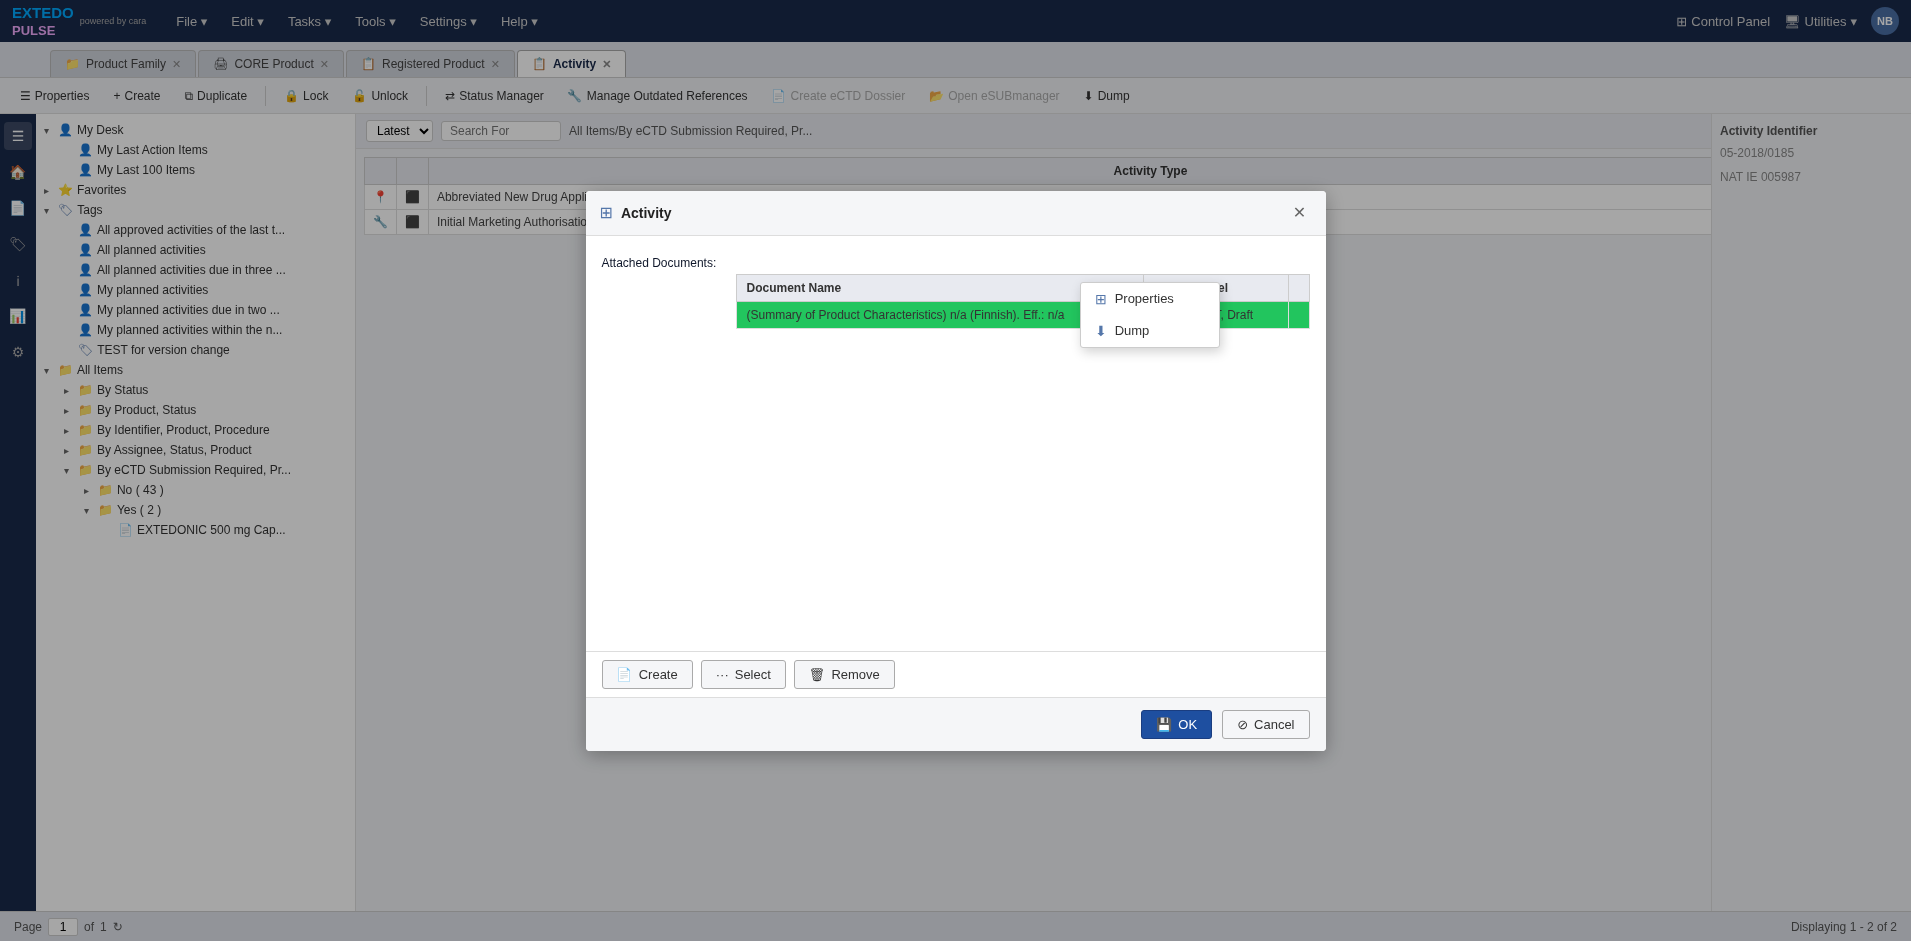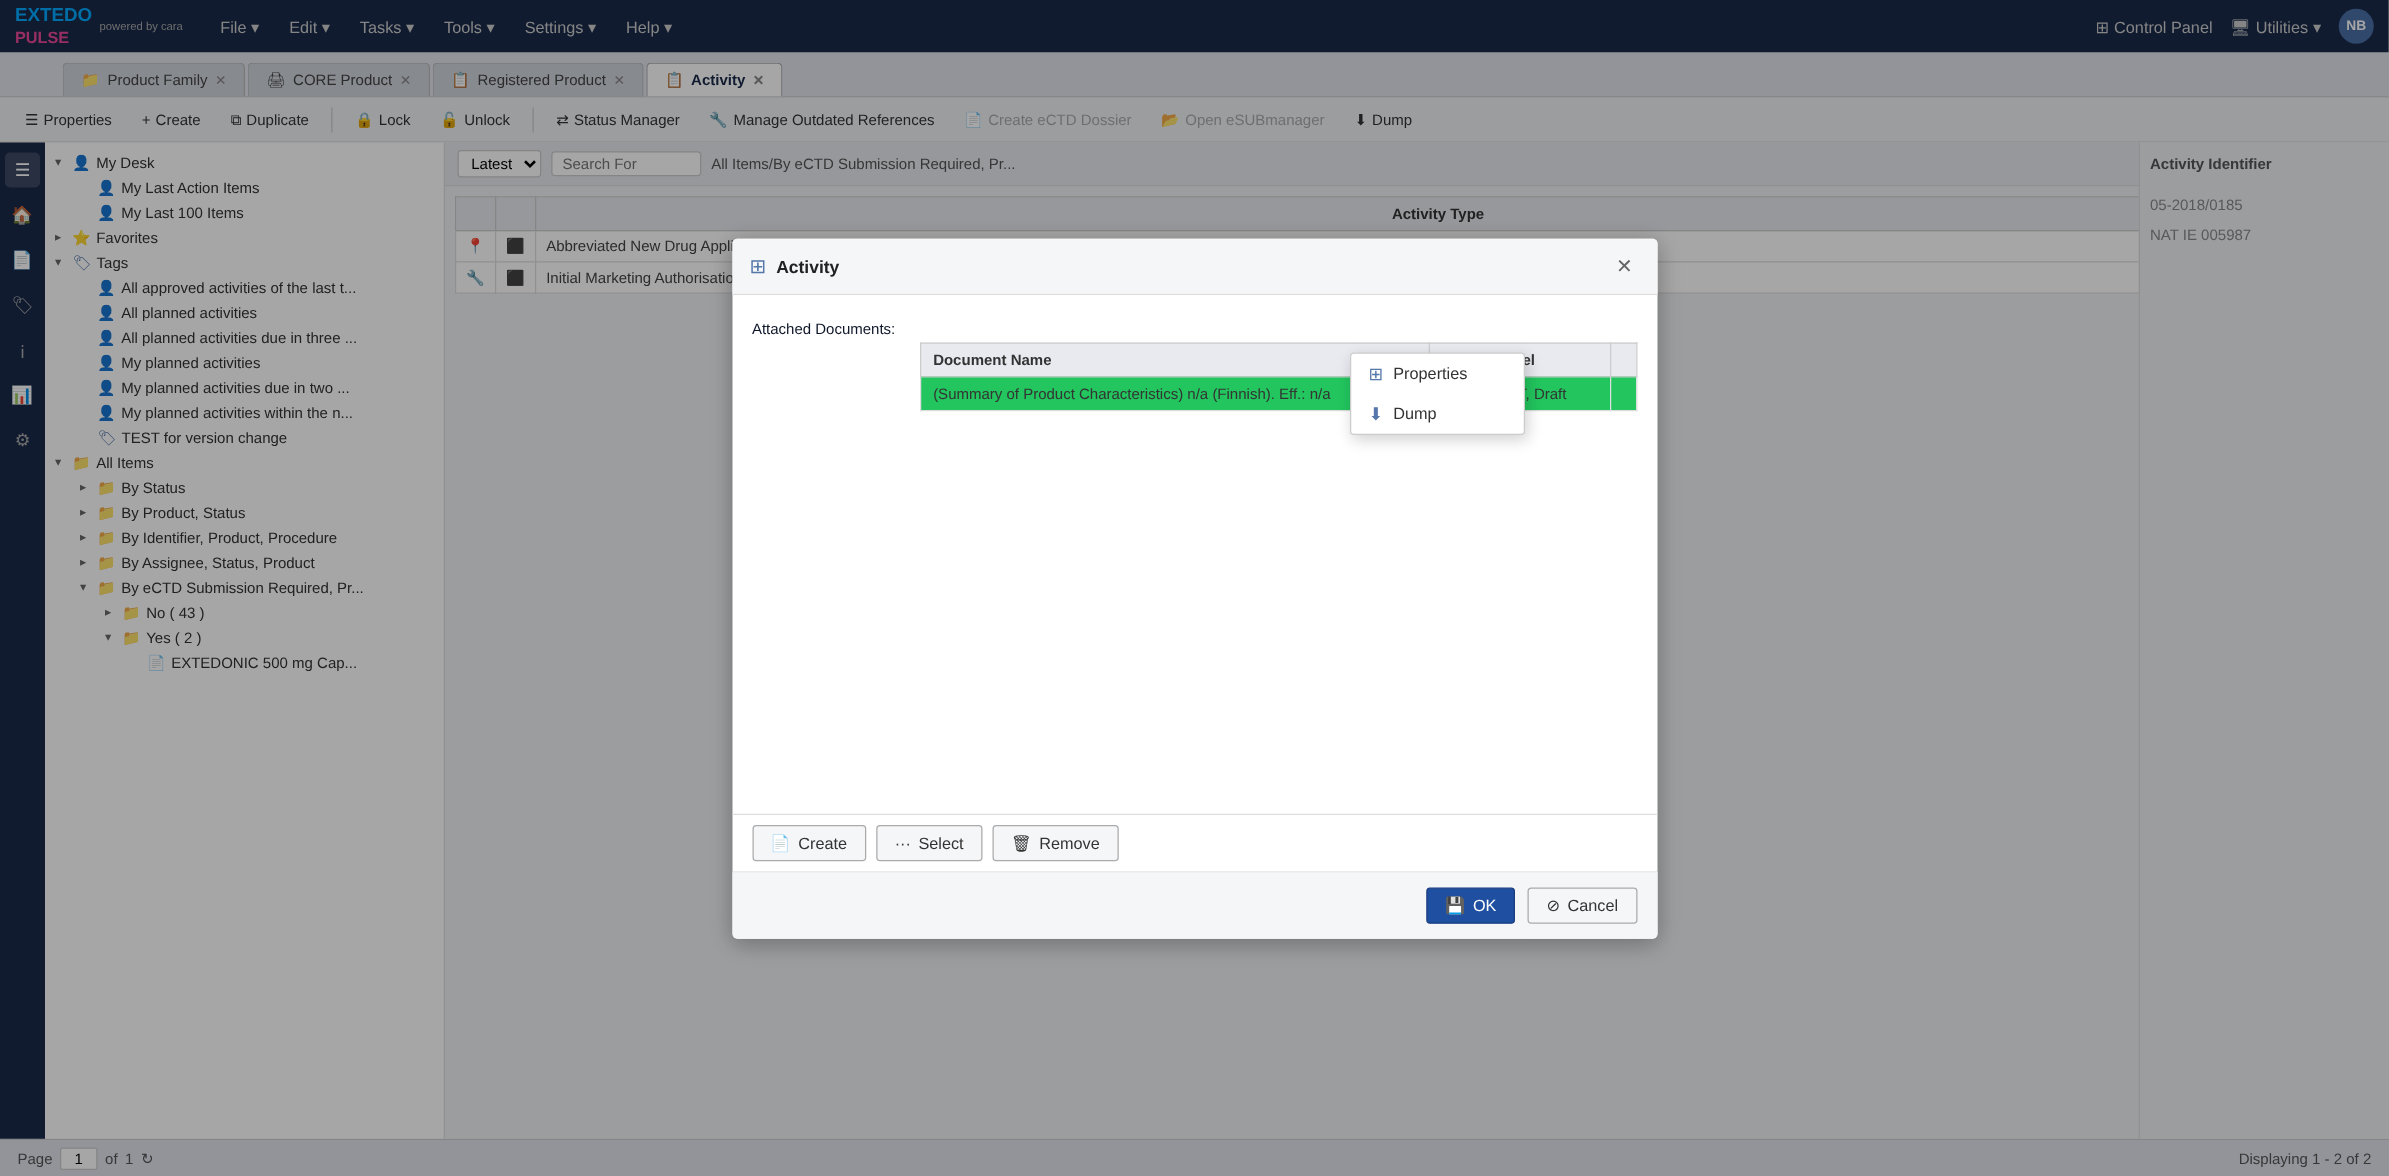--- a/index.html
+++ b/index.html
@@ -355,21 +355,21 @@
       background: #1e4fa0;
       color: white;
       border-color: #1a3d80;
     }
   </style>
 </head>
 <body>
 
 <div class="topbar">
   <div class="topbar-logo">
-    <span class="logo-text">EXTEDO<br><span style="color:#ec4899;font-size:13px">PULSE</span></span>
+    <span class="logo-text">EXTEDO<br><span style="color:#f0abfc;font-size:13px">PULSE</span></span>
     <span class="logo-sub">powered by cara</span>
   </div>
   <div class="topbar-menu">
     <div class="topbar-menu-item">File ▾</div>
     <div class="topbar-menu-item">Edit ▾</div>
     <div class="topbar-menu-item">Tasks ▾</div>
     <div class="topbar-menu-item">Tools ▾</div>
     <div class="topbar-menu-item">Settings ▾</div>
     <div class="topbar-menu-item">Help ▾</div>
   </div>
@@ -615,21 +615,21 @@
             <td><span style="color:#888">🔧</span></td>
             <td><span style="color:#5588cc">⬛</span></td>
             <td>Initial Marketing Authorisation Application</td>
             <td style="color:#2255aa;font-weight:bold">E</td>
           </tr>
         </tbody>
       </table>
     </div>
 
     <div style="position:absolute;right:0;top:0;bottom:0;width:200px;background:#f0f2f5;border-left:1px solid #ddd;padding:10px 8px;font-size:12px;color:#888">
-      <div style="margin-bottom:19px;font-weight:bold;color:#555">Activity Identifier</div>
+      <div style="margin-bottom:8px;font-weight:bold;color:#555">Activity Identifier</div>
       <div style="margin-bottom:4px">05-2018/0185</div>
       <div style="margin-top:10px;margin-bottom:8px;font-weight:bold;color:#555"></div>
       <div>NAT IE 005987</div>
     </div>
   </div>
 </div>
 
 <div class="status-bar">
   <div class="pagination">
     <span>Page</span>

